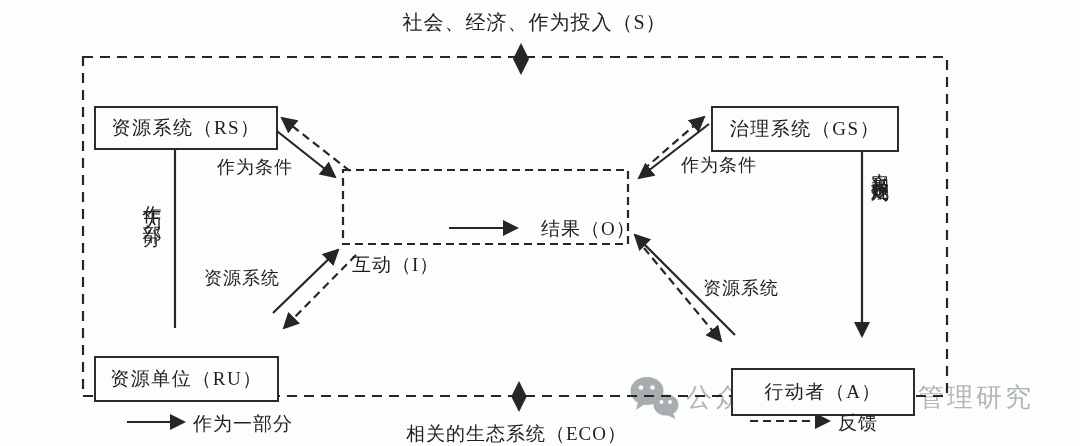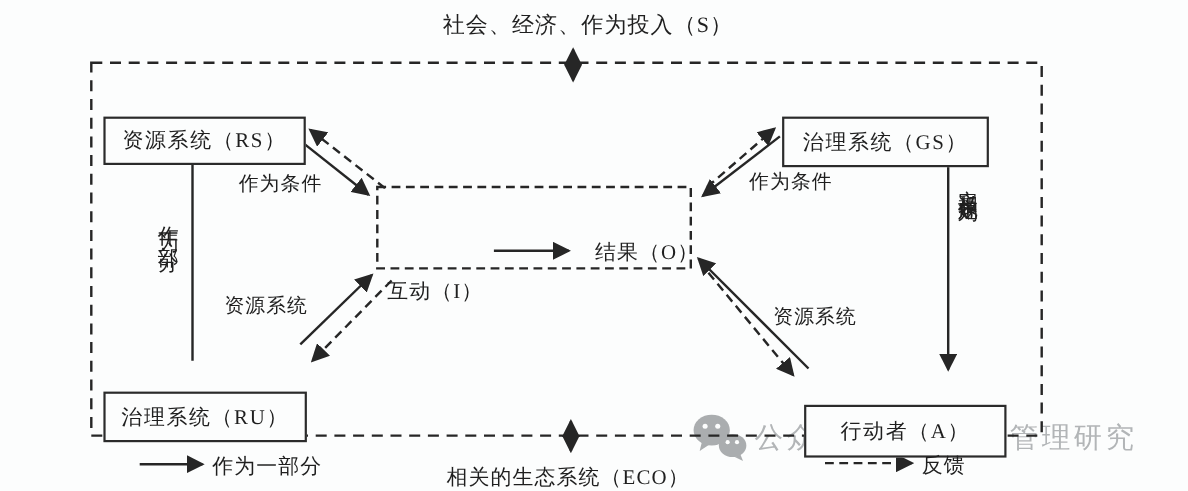--- a/index.html
+++ b/index.html
@@ -78,21 +78,21 @@
       <line x1="127" y1="422" x2="184" y2="422" marker-end="url(#ah)"></line>
       <line x1="750" y1="421" x2="829" y2="421" stroke-dasharray="8 5" marker-end="url(#ah)"></line>
     </g>
   </svg>
 
   <div class="lbl fs20 center" style="left:402px;top:9px;width:265px;letter-spacing:1px;">社会、经济、作为投入（S）</div>
   <div class="lbl fs19" style="left:406px;top:421px;">相关的生态系统（ECO）</div>
 
   <div class="node" style="left:94px;top:78px;width:180px;height:40px;">资源系统（RS）</div>
   <div class="node" style="left:711px;top:78px;width:184px;height:42px;">治理系统（GS）</div>
-  <div class="node" style="left:94px;top:328px;width:181px;height:42px;">治理系统（RU）</div>
+  <div class="node" style="left:94px;top:328px;width:181px;height:42px;">资源单位（RU）</div>
   <div class="node" style="left:731px;top:340px;width:180px;height:44px;">行动者（A）</div>
 
   <div class="lbl fs19" style="left:352px;top:232px;margin-top:20px;">互动（I）</div>
   <div class="lbl fs19" style="left:541px;top:216px;">结果（O）</div>
 
   <div class="lbl fs18" style="left:217px;top:155px;">作为条件</div>
   <div class="lbl fs18" style="left:681px;top:153px;">作为条件</div>
   <div class="lbl fs18" style="left:204px;top:266px;">资源系统</div>
   <div class="lbl fs18" style="left:703px;top:276px;">资源系统</div>
   <div class="vlbl" style="left:139px;top:190px;font-size:19px;letter-spacing:6px;">作为一部分</div>

